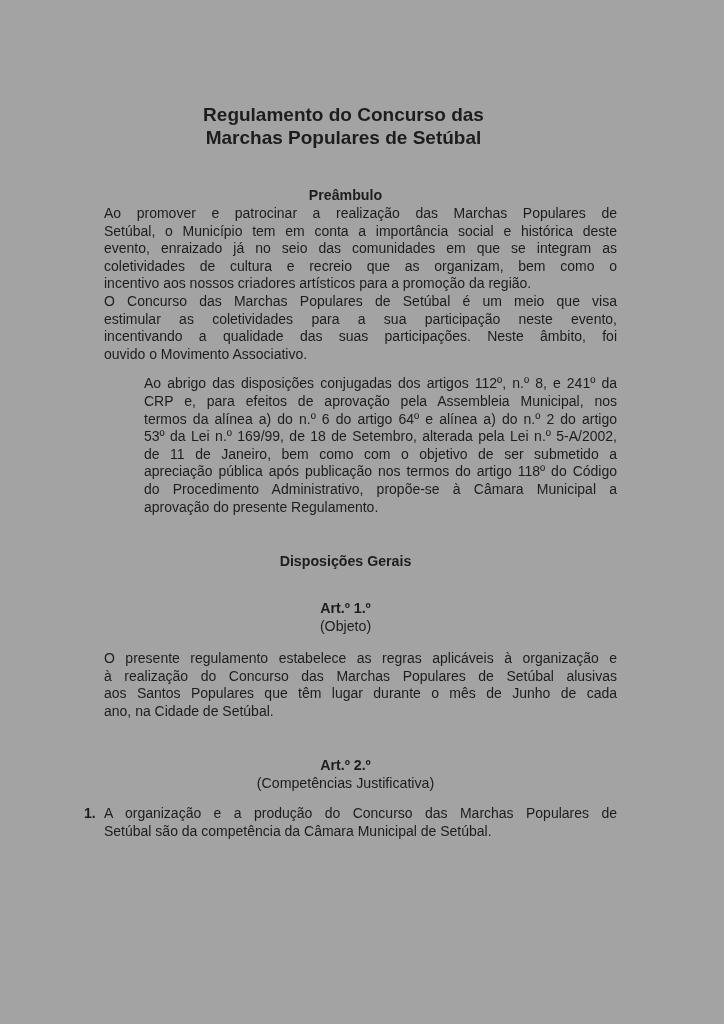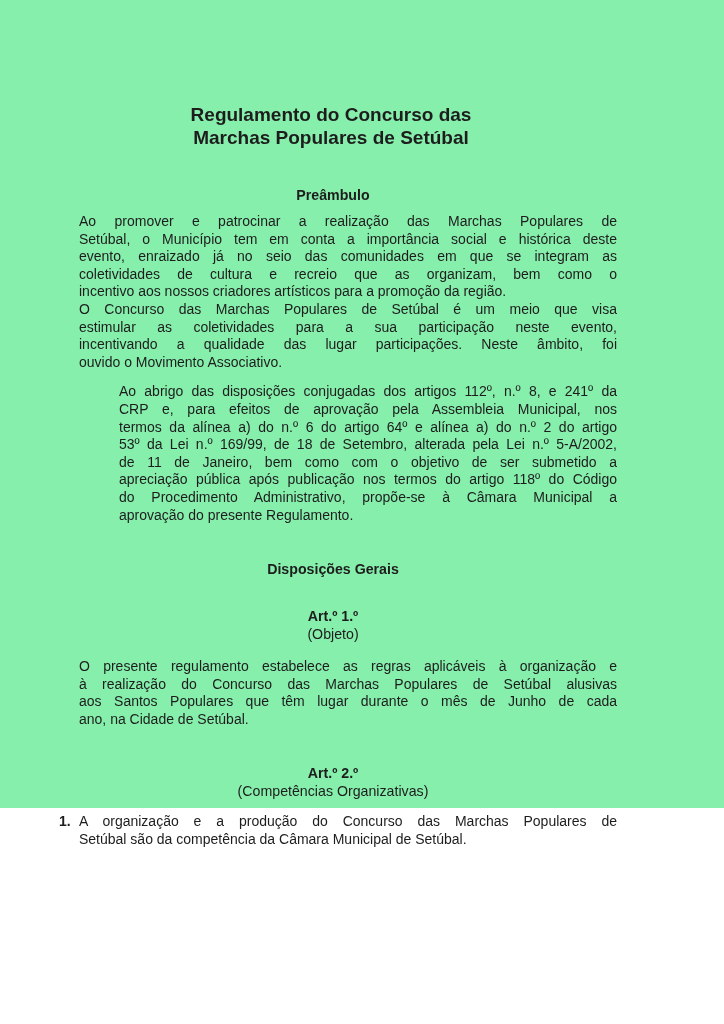--- a/index.html
+++ b/index.html
@@ -7,23 +7,23 @@
   body {
     width: 724px;
     height: 1024px;
     font-family: "Liberation Sans", sans-serif;
     color: #1d1d1d;
     overflow: hidden;
   }
   .page {
     position: relative;
     width: 724px;
-    height: 808px;
-    background: #86efac;
-    padding: 103px 107px 0 79px;
+    height: 1024px;
+    background: #a3a3a3;
+    padding: 103px 107px 0 104px;
   }
   
   .doc-title {
     font-size: 19px;
     font-weight: bold;
     line-height: 23px;
     text-align: center;
     position: relative;
     left: -17px;
   }
@@ -49,21 +49,21 @@
     line-height: 17.6px;
   }
   .body-para > div {
     text-align: justify;
     text-align-last: justify;
   }
   .body-para > div:last-child {
     text-align: center;
     text-align-last: left;
   }
-  .p-pre1  { margin-top: 9px; }
+  .p-pre1  { margin-top: 1px; }
   .p-pre2  { margin-top: 0; }
   .p-nota  { margin-top: 12px; margin-left: 40px; }
   .p-art1  { margin-top: 15px; }
   
   .list-item {
     position: relative;
     margin-top: 13px;
   }
   .list-num {
     position: absolute;
@@ -90,21 +90,21 @@
       <div>Ao promover e patrocinar a realização das Marchas Populares de</div>
       <div>Setúbal, o Município tem em conta a importância social e histórica deste</div>
       <div>evento, enraizado já no seio das comunidades em que se integram as</div>
       <div>coletividades de cultura e recreio que as organizam, bem como o</div>
       <div>incentivo aos nossos criadores artísticos para a promoção da região.</div>
     </div>
 
   <div class="body-para p-pre2">
       <div>O Concurso das Marchas Populares de Setúbal é um meio que visa</div>
       <div>estimular as coletividades para a sua participação neste evento,</div>
-      <div>incentivando a qualidade das lugar participações. Neste âmbito, foi</div>
+      <div>incentivando a qualidade das suas participações. Neste âmbito, foi</div>
       <div>ouvido o Movimento Associativo.</div>
     </div>
 
 
   <div class="body-para p-nota">
       <div>Ao abrigo das disposições conjugadas dos artigos 112º, n.º 8, e 241º da</div>
       <div>CRP e, para efeitos de aprovação pela Assembleia Municipal, nos</div>
       <div>termos da alínea a) do n.º 6 do artigo 64º e alínea a) do n.º 2 do artigo</div>
       <div>53º da Lei n.º 169/99, de 18 de Setembro, alterada pela Lei n.º 5-A/2002,</div>
       <div>de 11 de Janeiro, bem como com o objetivo de ser submetido a</div>
@@ -124,21 +124,21 @@
 
   <div class="body-para p-art1">
       <div>O presente regulamento estabelece as regras aplicáveis à organização e</div>
       <div>à realização do Concurso das Marchas Populares de Setúbal alusivas</div>
       <div>aos Santos Populares que têm lugar durante o mês de Junho de cada</div>
       <div>ano, na Cidade de Setúbal.</div>
     </div>
 
   <div class="center-heading article-heading art-2">
     <div class="art-num">Art.º 2.º</div>
-    <div class="art-sub">(Competências Organizativas)</div>
+    <div class="art-sub">(Competências Justificativa)</div>
   </div>
 
   <div class="list-item">
     <span class="list-num">1.</span>
     <div class="body-para">
         <div>A organização e a produção do Concurso das Marchas Populares de</div>
         <div>Setúbal são da competência da Câmara Municipal de Setúbal.</div>
       </div>
   </div>
 

